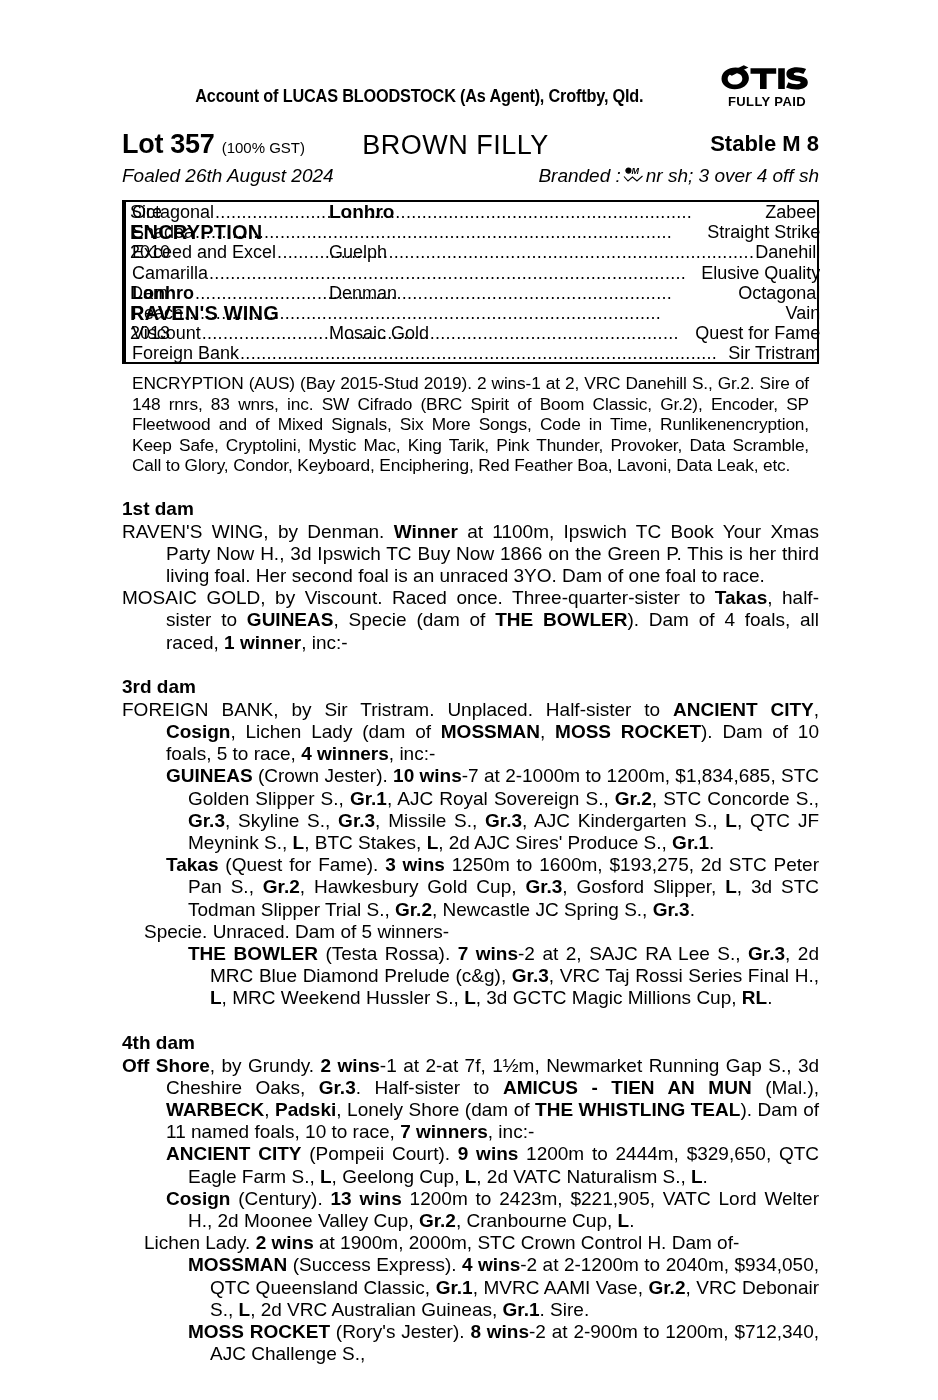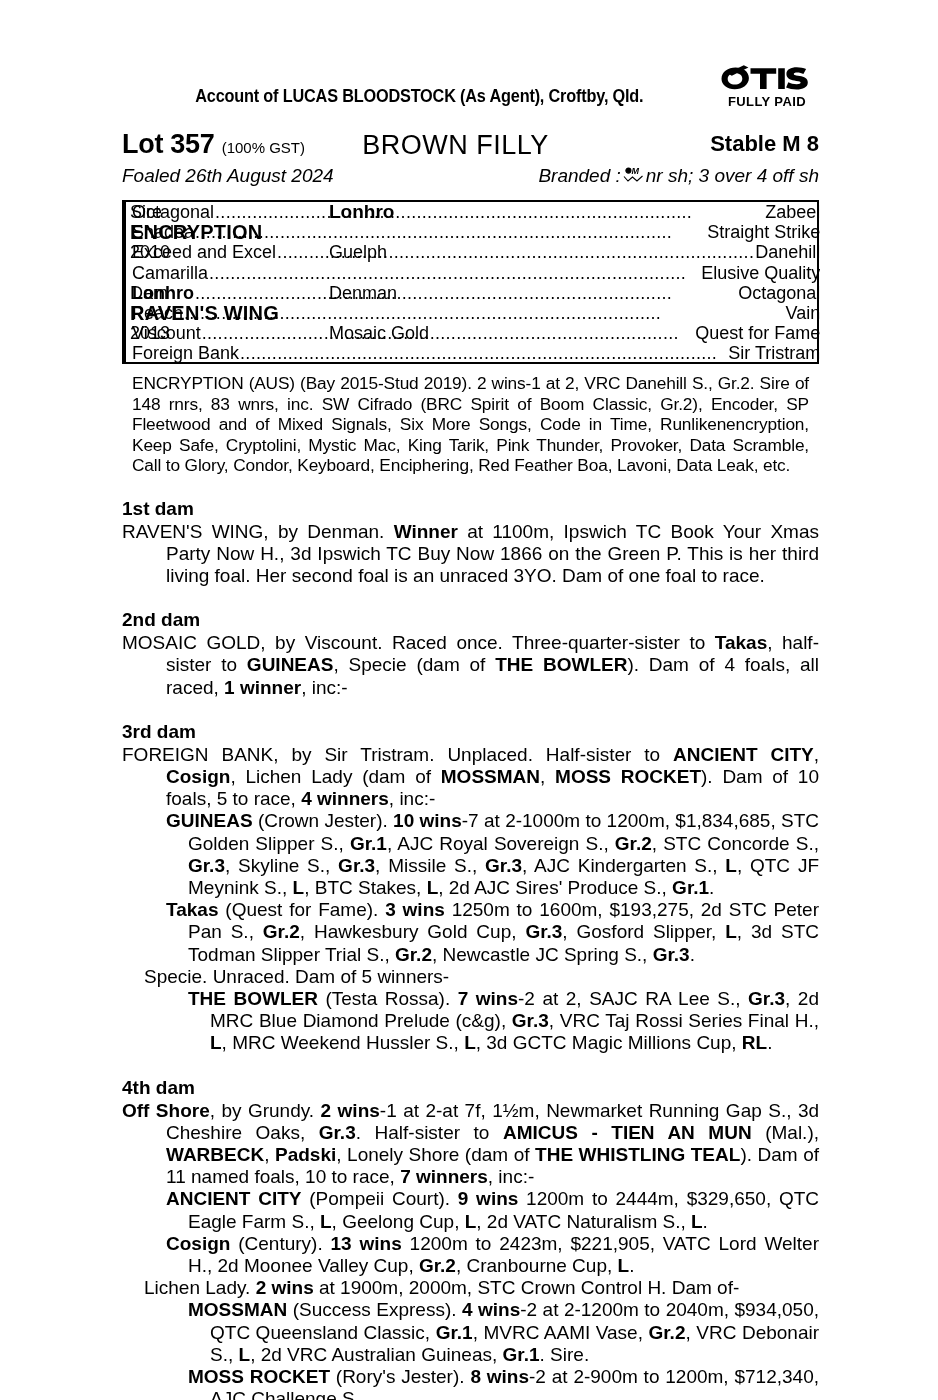--- a/index.html
+++ b/index.html
@@ -353,21 +353,20 @@
             <span class="pv">Sir Tristram</span>
           </div>
         </div>
   </div>
 
   <div class="sire-para">ENCRYPTION (AUS) (Bay 2015-Stud 2019). 2 wins-1 at 2, VRC Danehill S., Gr.2. Sire of 148 rnrs, 83 wnrs, inc. SW Cifrado (BRC Spirit of Boom Classic, Gr.2), Encoder, SP Fleetwood and of Mixed Signals, Six More Songs, Code in Time, Runlikenencryption, Keep Safe, Cryptolini, Mystic Mac, King Tarik, Pink Thunder, Provoker, Data Scramble, Call to Glory, Condor, Keyboard, Enciphering, Red Feather Boa, Lavoni, Data Leak, etc.</div>
 
   <div id="dam-sections">
         <div class="dam-head">1st dam</div>
         <div class="para l0"><span>RAVEN'S WING, by Denman. </span><b class="nm">Winner</b><span> at 1100m, Ipswich TC Book Your Xmas Party Now H., 3d Ipswich TC Buy Now 1866 on the Green P. This is her third living foal. Her second foal is an unraced 3YO. Dam of one foal to race.</span></div>
-        <div class="dam-head">2nd dam</div>
         <div class="para l0"><span>MOSAIC GOLD, by Viscount. Raced once. Three-quarter-sister to </span><b class="nm">Takas</b><span>, half-sister to </span><b class="nm">GUINEAS</b><span>, Specie (dam of </span><b class="nm">THE BOWLER</b><span>). Dam of 4 foals, all raced, </span><b class="nm">1 winner</b><span>, inc:-</span></div>
         <div class="dam-head">3rd dam</div>
         <div class="para l0"><span>FOREIGN BANK, by Sir Tristram. Unplaced. Half-sister to </span><b class="nm">ANCIENT CITY</b><span>, </span><b class="nm">Cosign</b><span>, Lichen Lady (dam of </span><b class="nm">MOSSMAN</b><span>, </span><b class="nm">MOSS ROCKET</b><span>). Dam of 10 foals, 5 to race, </span><b class="nm">4 winners</b><span>, inc:-</span></div>
         <div class="para ind1"><b class="nm">GUINEAS</b><span> (Crown Jester). </span><b class="nm">10 wins</b><span>-7 at 2-1000m to 1200m, $1,834,685, STC Golden Slipper S., </span><b class="nm">Gr.1</b><span>, AJC Royal Sovereign S., </span><b class="nm">Gr.2</b><span>, STC Concorde S., </span><b class="nm">Gr.3</b><span>, Skyline S., </span><b class="nm">Gr.3</b><span>, Missile S., </span><b class="nm">Gr.3</b><span>, AJC Kindergarten S., </span><b class="nm">L</b><span>, QTC JF Meynink S., </span><b class="nm">L</b><span>, BTC Stakes, </span><b class="nm">L</b><span>, 2d AJC Sires' Produce S., </span><b class="nm">Gr.1</b><span>.</span></div>
         <div class="para ind1"><b class="nm">Takas</b><span> (Quest for Fame). </span><b class="nm">3 wins</b><span> 1250m to 1600m, $193,275, 2d STC Peter Pan S., </span><b class="nm">Gr.2</b><span>, Hawkesbury Gold Cup, </span><b class="nm">Gr.3</b><span>, Gosford Slipper, </span><b class="nm">L</b><span>, 3d STC Todman Slipper Trial S., </span><b class="nm">Gr.2</b><span>, Newcastle JC Spring S., </span><b class="nm">Gr.3</b><span>.</span></div>
         <div class="para plain2"><span>Specie. Unraced. Dam of 5 winners-</span></div>
         <div class="para ind2"><b class="nm">THE BOWLER</b><span> (Testa Rossa). </span><b class="nm">7 wins</b><span>-2 at 2, SAJC RA Lee S., </span><b class="nm">Gr.3</b><span>, 2d MRC Blue Diamond Prelude (c&amp;g), </span><b class="nm">Gr.3</b><span>, VRC Taj Rossi Series Final H., </span><b class="nm">L</b><span>, MRC Weekend Hussler S., </span><b class="nm">L</b><span>, 3d GCTC Magic Millions Cup, </span><b class="nm">RL</b><span>.</span></div>
         <div class="dam-head">4th dam</div>
         <div class="para l0"><b class="nm">Off Shore</b><span>, by Grundy. </span><b class="nm">2 wins</b><span>-1 at 2-at 7f, 1½m, Newmarket Running Gap S., 3d Cheshire Oaks, </span><b class="nm">Gr.3</b><span>. Half-sister to </span><b class="nm">AMICUS - TIEN AN MUN</b><span> (Mal.), </span><b class="nm">WARBECK</b><span>, </span><b class="nm">Padski</b><span>, Lonely Shore (dam of </span><b class="nm">THE WHISTLING TEAL</b><span>). Dam of 11 named foals, 10 to race, </span><b class="nm">7 winners</b><span>, inc:-</span></div>
         <div class="para ind1"><b class="nm">ANCIENT CITY</b><span> (Pompeii Court). </span><b class="nm">9 wins</b><span> 1200m to 2444m, $329,650, QTC Eagle Farm S., </span><b class="nm">L</b><span>, Geelong Cup, </span><b class="nm">L</b><span>, 2d VATC Naturalism S., </span><b class="nm">L</b><span>.</span></div>

